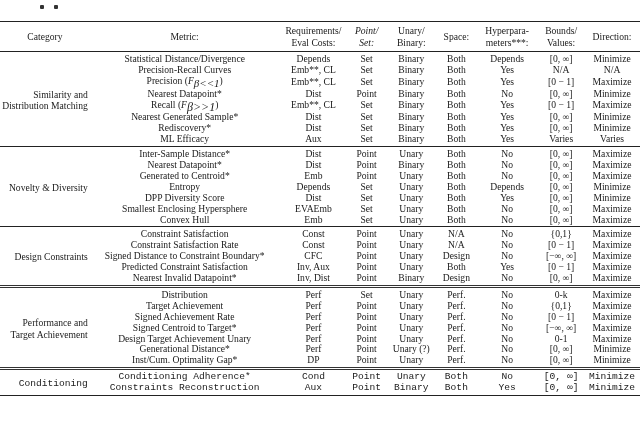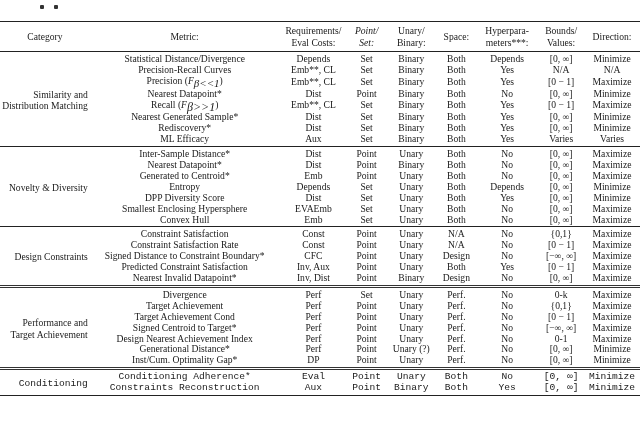--- a/index.html
+++ b/index.html
@@ -245,61 +245,61 @@
         <td>Binary</td>
         <td>Design</td>
         <td>No</td>
         <td>[0, ∞]</td>
         <td>Maximize</td>
       </tr>
     </tbody>
     <tbody class="group double">
       <tr>
         <td class="cat" rowspan="7">Performance and Target Achievement</td>
-        <td>Divergence</td>
+        <td>Distribution</td>
         <td>Perf</td>
         <td>Set</td>
         <td>Unary</td>
         <td>Perf.</td>
         <td>No</td>
         <td>0-k</td>
         <td>Maximize</td>
       </tr>
       <tr>
         <td>Target Achievement</td>
         <td>Perf</td>
         <td>Point</td>
         <td>Unary</td>
         <td>Perf.</td>
         <td>No</td>
         <td>{0,1}</td>
         <td>Maximize</td>
       </tr>
       <tr>
-        <td>Target Achievement Cond</td>
+        <td>Signed Achievement Rate</td>
         <td>Perf</td>
         <td>Point</td>
         <td>Unary</td>
         <td>Perf.</td>
         <td>No</td>
         <td>[0 − 1]</td>
         <td>Maximize</td>
       </tr>
       <tr>
         <td>Signed Centroid to Target*</td>
         <td>Perf</td>
         <td>Point</td>
         <td>Unary</td>
         <td>Perf.</td>
         <td>No</td>
         <td>[−∞, ∞]</td>
         <td>Maximize</td>
       </tr>
       <tr>
-        <td>Design Nearest Achievement Index</td>
+        <td>Design Target Achievement Unary</td>
         <td>Perf</td>
         <td>Point</td>
         <td>Unary</td>
         <td>Perf.</td>
         <td>No</td>
         <td>0-1</td>
         <td>Maximize</td>
       </tr>
       <tr>
         <td>Generational Distance*</td>
@@ -319,21 +319,21 @@
         <td>Perf.</td>
         <td>No</td>
         <td>[0, ∞]</td>
         <td>Minimize</td>
       </tr>
     </tbody>
     <tbody class="group last">
       <tr>
         <td class="cat" rowspan="2">Conditioning</td>
         <td>Conditioning Adherence*</td>
-        <td>Eval</td>
+        <td>Cond</td>
         <td>Point</td>
         <td>Unary</td>
         <td>Both</td>
         <td>No</td>
         <td>[0, ∞]</td>
         <td>Minimize</td>
       </tr>
       <tr>
         <td>Constraints Reconstruction</td>
         <td>Aux</td>

